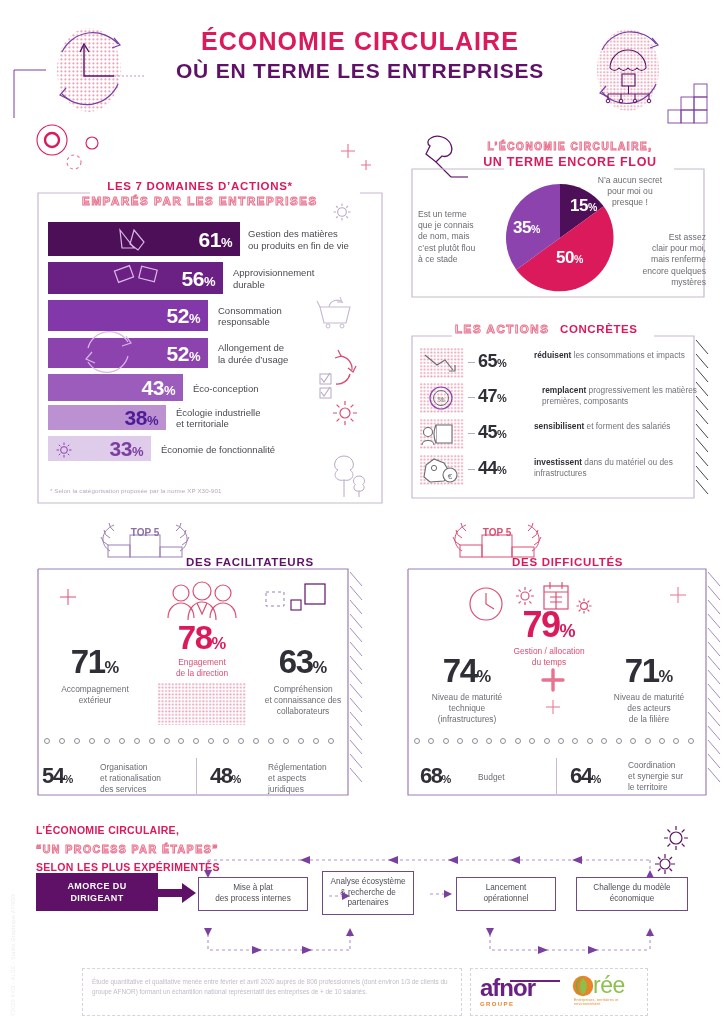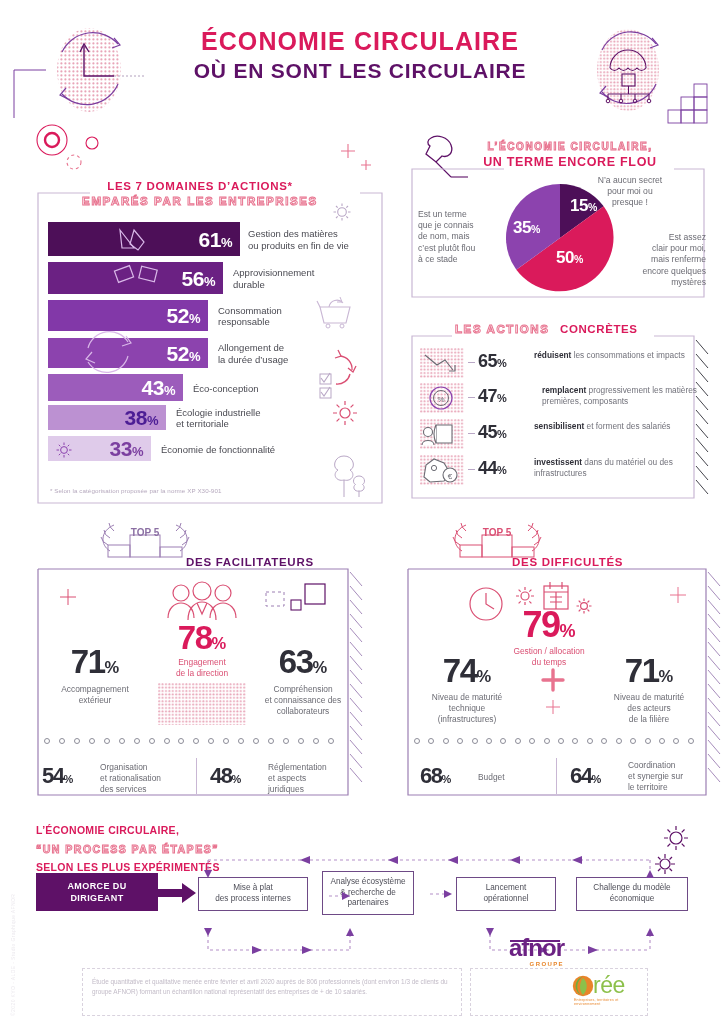--- a/index.html
+++ b/index.html
@@ -111,21 +111,21 @@
           <rect x="95" y="90" width="13" height="13"></rect>
         <rect x="108" y="90" width="13" height="13"></rect>
           <rect x="95" y="77" width="13" height="13"></rect>
         <rect x="108" y="77" width="13" height="13"></rect>
           <rect x="108" y="64" width="13" height="13"></rect>
       </g>
     </svg>
 
     <div class="title-block">
       <div class="t1">ÉCONOMIE CIRCULAIRE</div>
-      <div class="t2">OÙ EN SONT LES CIRCULAIRE</div>
+      <div class="t2">OÙ EN TERME LES ENTREPRISES</div>
     </div>
   </div>
 
   <svg style="position:absolute;left:30px;top:120px;" width="110" height="60">
     <circle cx="22" cy="20" r="15" fill="none" stroke="#DA1A5B" stroke-width="1.1"></circle>
     <circle cx="22" cy="20" r="7" fill="none" stroke="#DA1A5B" stroke-width="2.4"></circle>
     <circle cx="62" cy="23" r="6" fill="none" stroke="#DA1A5B" stroke-width="1.1"></circle>
     <circle cx="44" cy="42" r="7" fill="none" stroke="#E8738F" stroke-width="1.1" stroke-dasharray="3 3"></circle>
   </svg>
   <svg style="position:absolute;left:340px;top:140px;" width="40" height="40">
@@ -606,21 +606,21 @@
       </g>
     </svg>
   </div>
 
   <div>
     <div class="foot-note-box" style="left:82px;top:968px;width:380px;height:48px;"></div>
     <div class="foot-note" style="left:92px;top:977px;width:358px;">Étude quantitative et qualitative menée entre février et avril 2020 auprès de 806 professionnels (dont environ 1/3 de clients du groupe AFNOR) formant un échantillon national représentatif des entreprises de + de 10 salariés.</div>
 
     <div class="logo-box" style="left:470px;top:968px;width:178px;height:48px;"></div>
 
-    <div style="position:absolute;left:480px;top:936px;width:84px;text-align:right;">
+    <div style="position:absolute;left:480px;top:976px;width:84px;text-align:left;">
       <div style="font-size:24px;font-weight:bold;color:#6B2183;letter-spacing:-1px;line-height:1;position:relative;">afnor</div>
       <div style="position:absolute;left:30px;top:4px;width:50px;height:1.6px;background:#6B2183;"></div>
       <div style="font-size:6px;font-weight:bold;color:#E8852A;letter-spacing:1.4px;margin-top:1px;">GROUPE</div>
     </div>
 
     <div style="position:absolute;left:572px;top:974px;width:72px;">
       <div style="display:flex;align-items:center;">
         <svg width="22" height="22">
           <circle cx="11" cy="11" r="10.2" fill="#E8852A"></circle>
           <path d="M11 1.5 A10 10 0 0 0 11 20.8 C4 18 3 7 11 1.5 Z" fill="#6FAE3E"></path>

